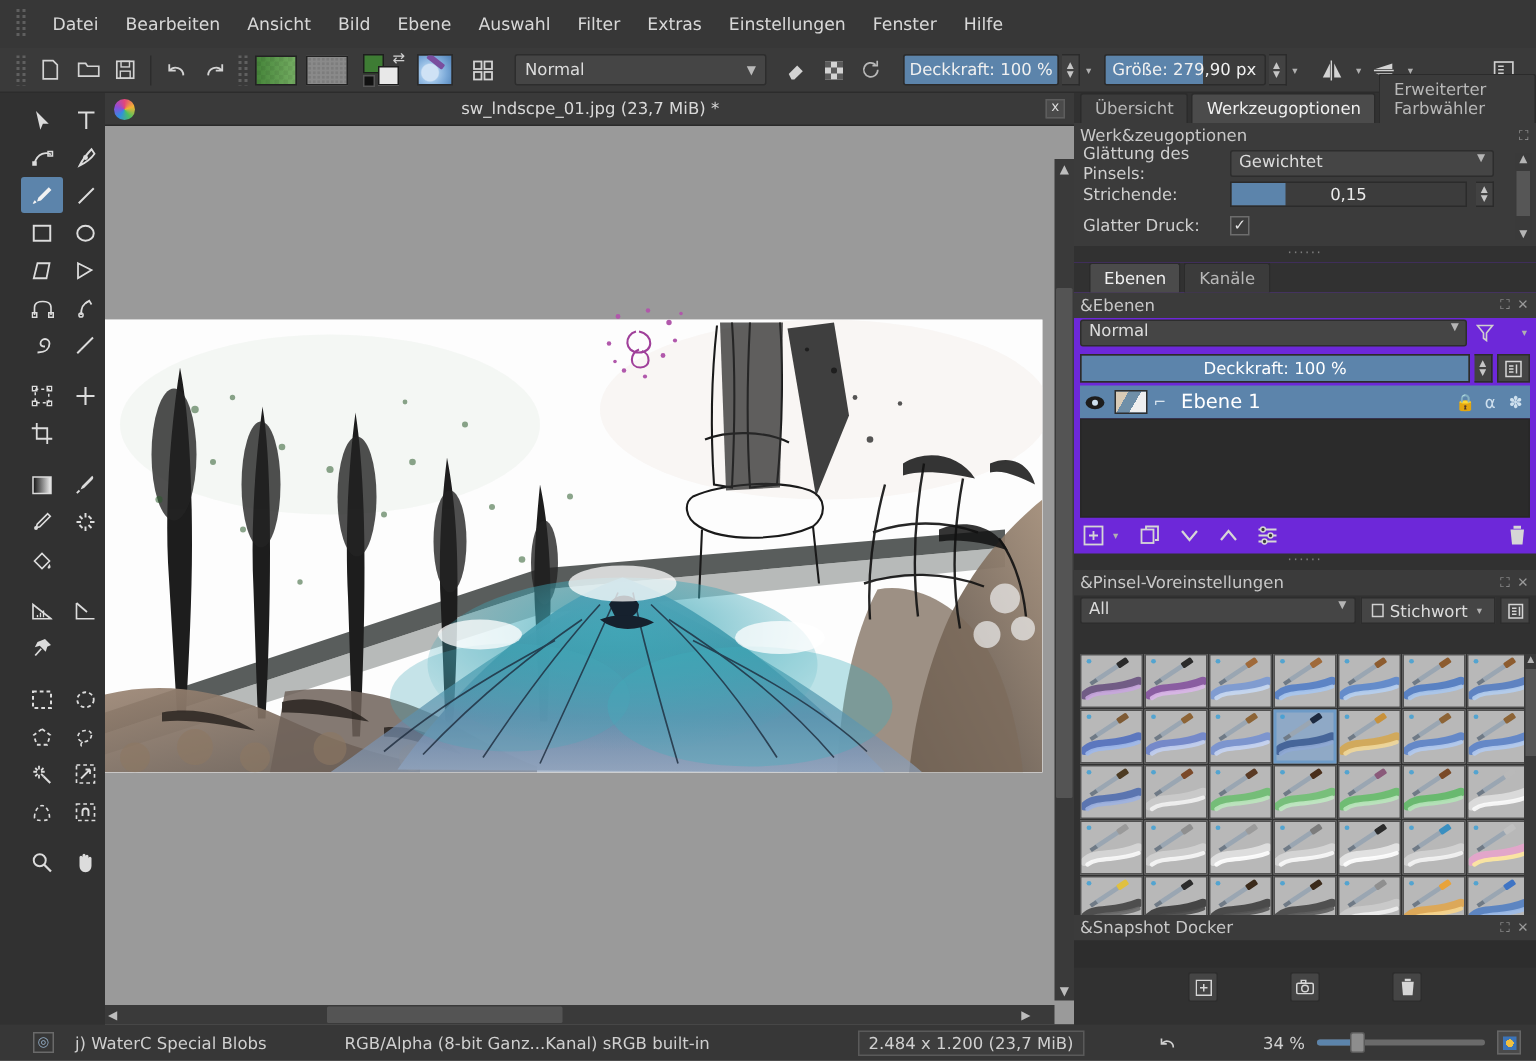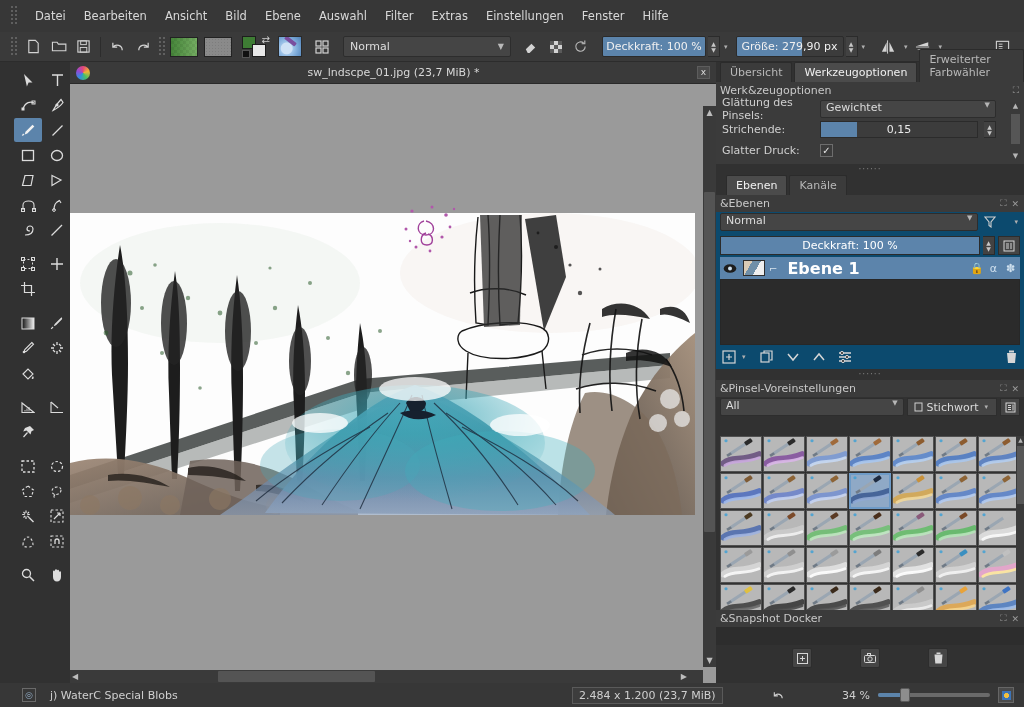--- a/index.html
+++ b/index.html
@@ -134,21 +134,21 @@
   .opacitybar { height:19px; margin:2px 4px; background:#3c3c3c; border:1px solid #2b2b2b;
                 position:relative; display:flex; align-items:center; justify-content:center;
                 font-size:11px; color:#fff; overflow:hidden; }
   .opacitybar .fill { position:absolute; left:0;top:0;bottom:0;right:0; background:#5c84ab; }
   .opacitybar span { position:relative; z-index:2; }
 
   .layerrow { display:flex; align-items:center; height:22px; margin:0 4px; background:#5c84ab; gap:4px; padding:0 3px; }
   .layerrow .eye { width:16px; text-align:center; color:#1c1c1c; font-size:11px; }
   .layerthumb { width:22px; height:16px; border:1px solid #2e2e2e;
      background:linear-gradient(120deg,#d9cbb6 0 30%, #6f8fa8 30% 60%, #efefef 60% 100%); }
-  .layerrow .nm { flex:1; font-size:16px; color:#fff; font-weight:bold; padding-left:6px; }
+  .layerrow .nm { flex:1; font-size:13px; color:#fff; font-weight:normal; padding-left:6px; }
   .layerrow .mini { width:13px; text-align:center; color:#cfe0ee; font-size:11px; }
   .layerlistbg { height:66px; margin:0 4px; background:#2b2b2b; border:1px solid #272727; }
   .layerbtns { display:flex; align-items:center; height:24px; padding:0 6px; gap:12px; color:#cfcfcf; }
   .layerbtns .sp { flex:1; }
 
   .presetgrid { display:grid; grid-template-columns:repeat(7,1fr); gap:1px; margin:0 4px; }
   .pcell { height:36px; border:1px solid #515151; background:#b5b5b5; position:relative; overflow:hidden; }
   .pcell.sel { outline:2px solid #6e9bc7; outline-offset:-2px; }
   .searchbox { margin:2px 4px 0 4px; height:18px; background:#3a3a3a; border:1px solid #2e2e2e;
                display:flex; align-items:center; padding:0 5px; color:#8c8c8c; font-size:11px; }
@@ -798,21 +798,21 @@
 
       <div class="scrollbarv" style="top:20px;bottom:4px;">
         <div style="text-align:center;font-size:7px;color:#b5b5b5;">▲</div>
         <div style="position:absolute;top:12px;left:1px;right:1px;height:30px;background:#565656;"></div>
         <div style="position:absolute;bottom:0;left:0;right:0;text-align:center;font-size:7px;color:#b5b5b5;">▼</div>
       </div>
     </div>
 
     <div class="dots">······</div>
 
-    <div style="background:#0c4a6e;">
+    <div style="background:#6d28d9;">
       <div class="dtabs" style="padding-left:10px;">
         <div class="dtab sel">Ebenen</div>
         <div class="dtab">Kanäle</div>
       </div>
 
       <div class="dockhdr" style="background:#3b3b3b;">
         <span>&amp;Ebenen</span>
         <span class="sp"></span>
         <span class="ic">⛶</span>
         <span class="ic">✕</span>
@@ -1439,20 +1439,21 @@
               <rect x="3.5" y="0.5" width="4" height="1.6" fill="#d6d6d6"></rect>
             </svg>
         </div>
       </div>
     </div>
   </div>
 
   <div class="statusbar">
     <div class="sb-sel">◎</div>
     <div class="sb-brush">j) WaterC Special Blobs</div>
+    <div class="sb-cs">RGB/Alpha (8-bit Ganz...Kanal)  sRGB built-in</div>
     <div class="sb-dim">2.484 x 1.200 (23,7 MiB)</div>
 
     <div style="position:absolute;left:772px;color:#cfcfcf;">
       <svg width="13" height="13" viewBox="0 0 14 14">
           <path d="M11 10a4.5 4.5 0 0 0-8-2.8M2.5 3.6v3.8h3.8" fill="none" stroke="#cfcfcf" stroke-width="1.2"></path>
         </svg>
     </div>
 
     <div class="zoomarea">
       <span>34 %</span>

